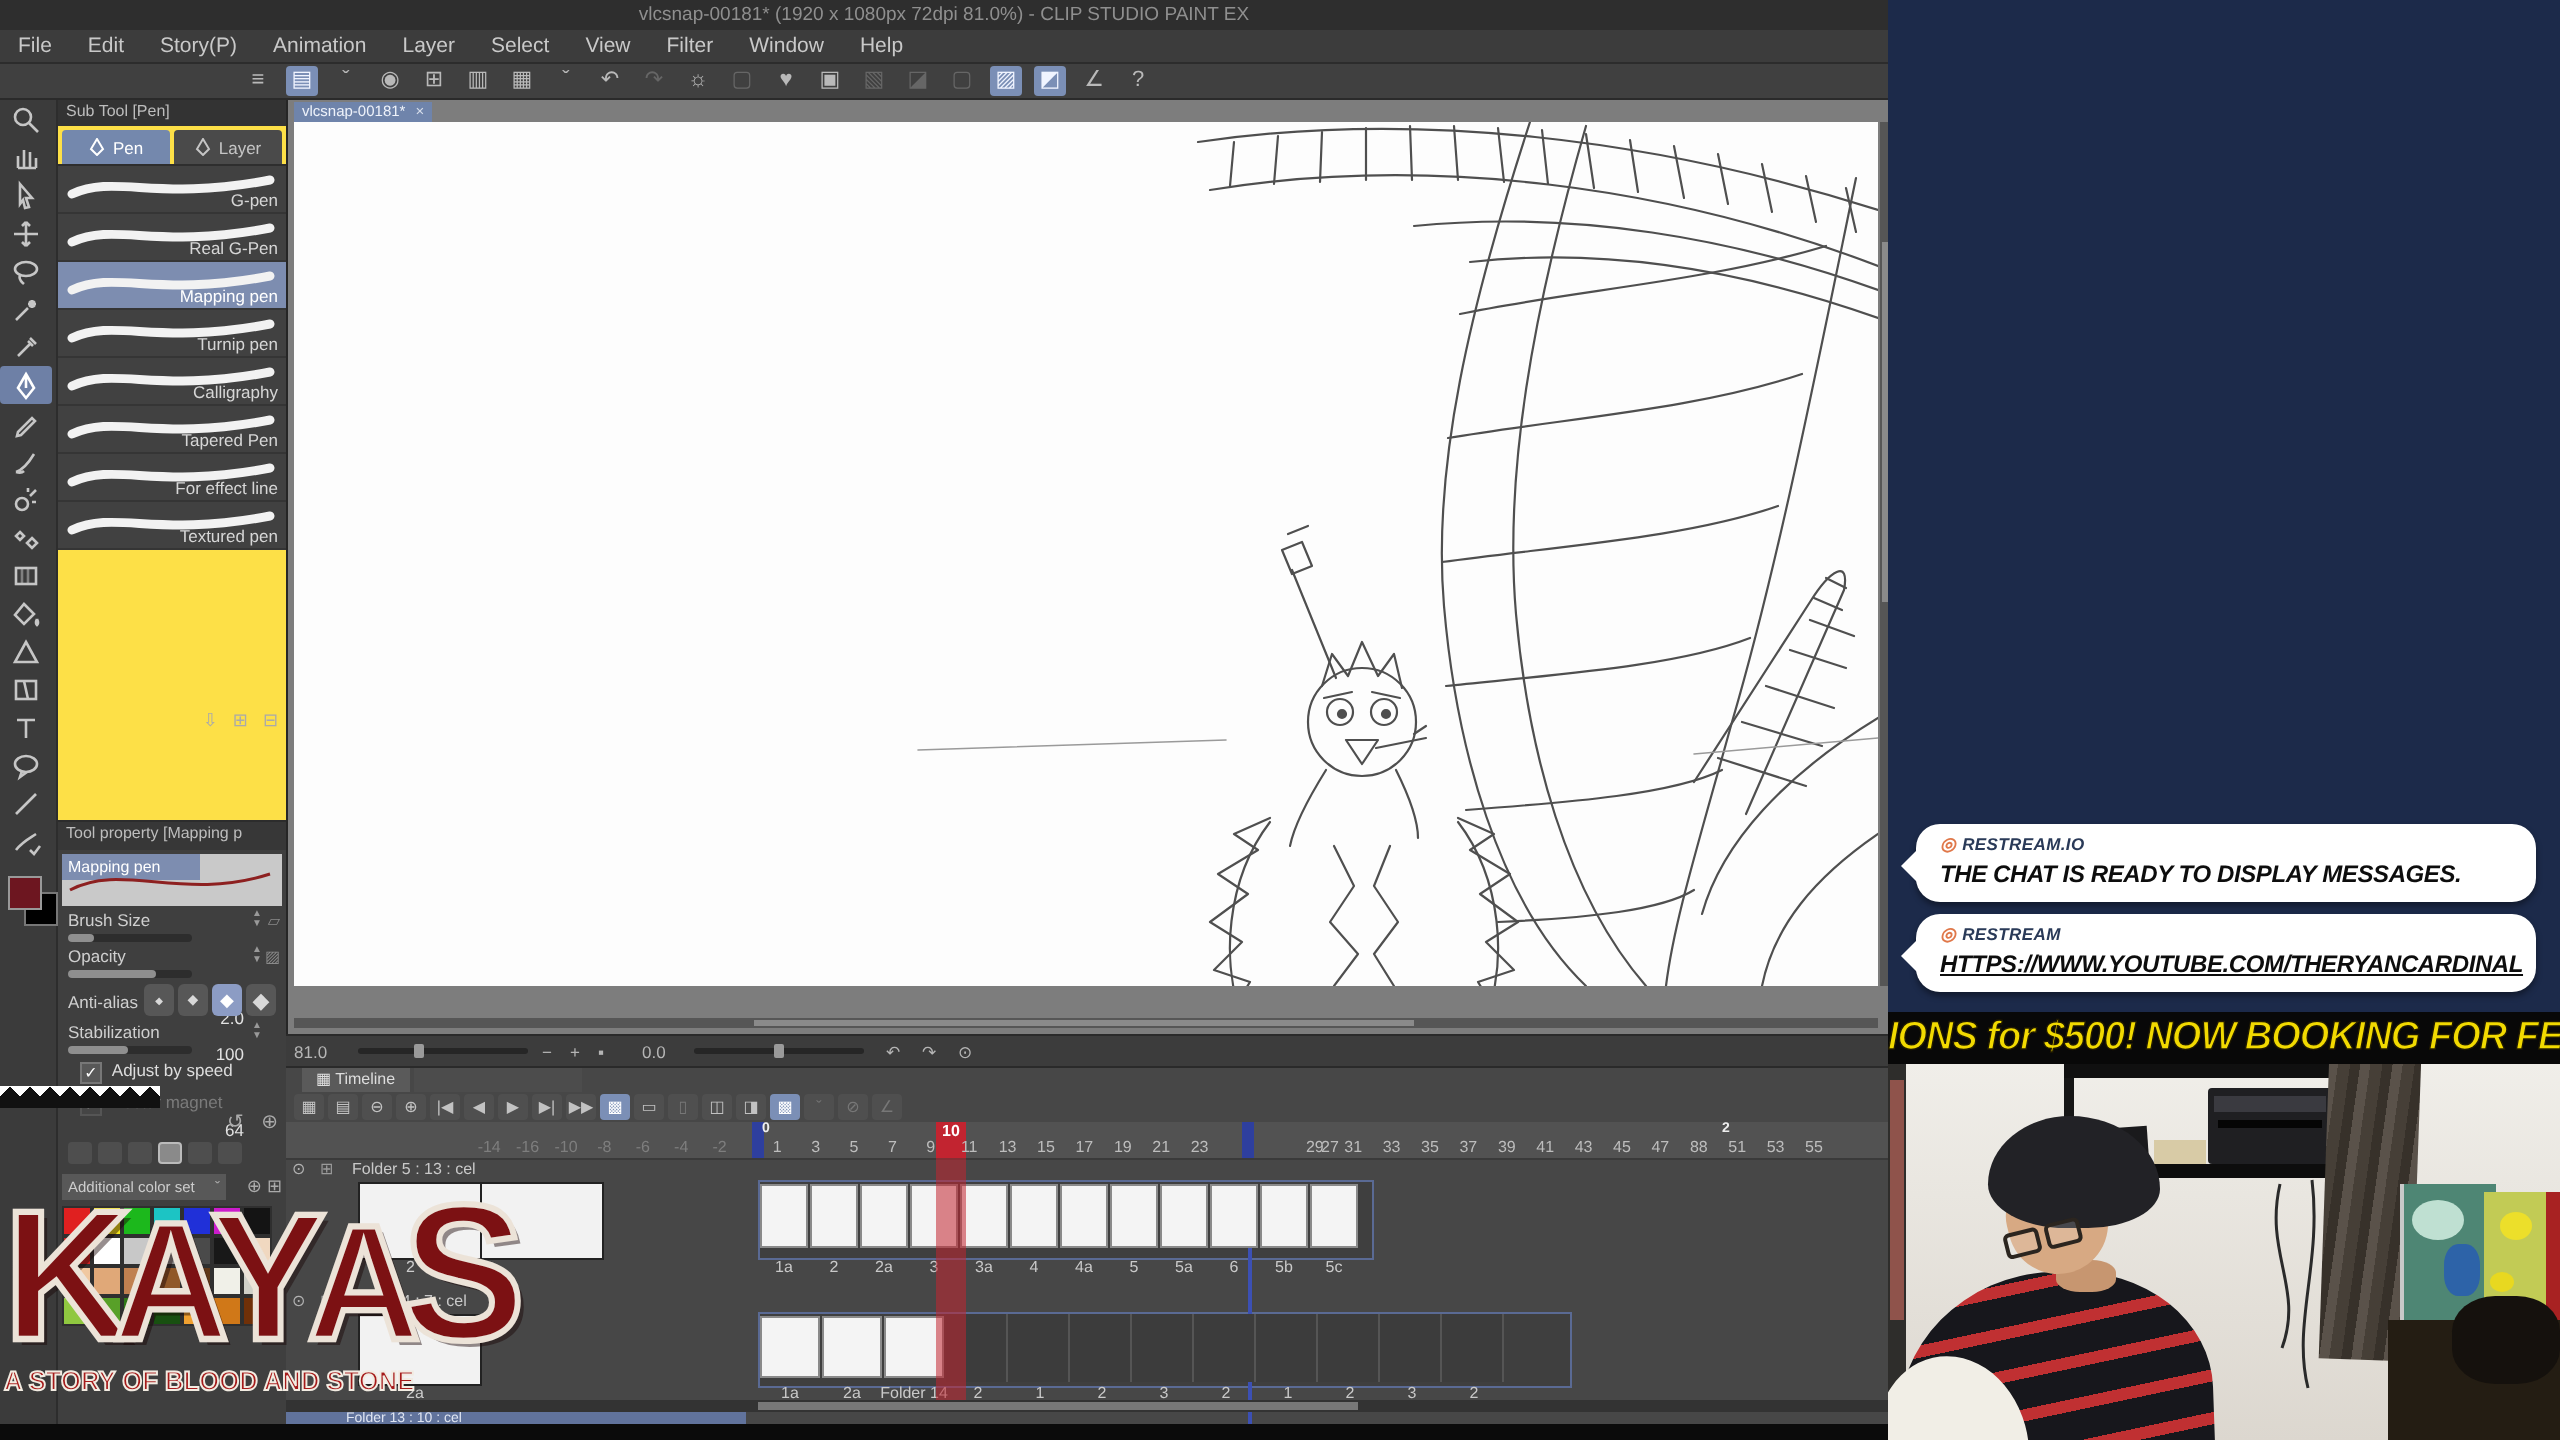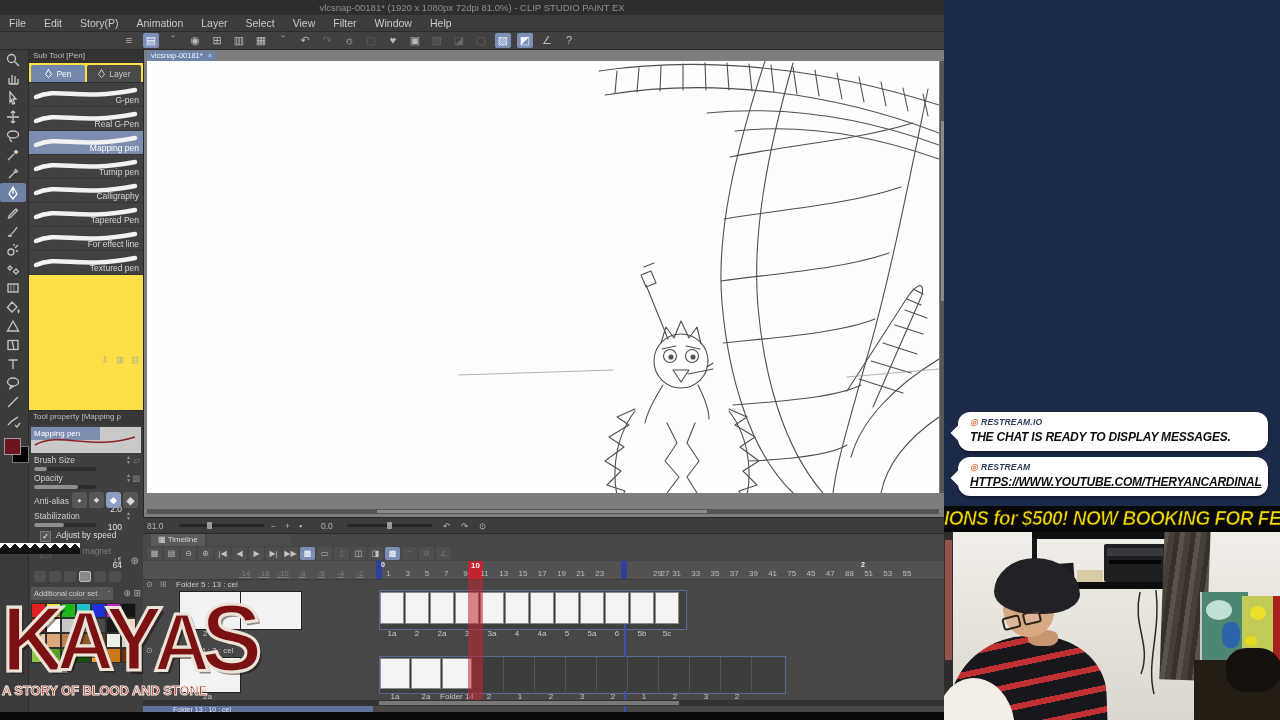--- a/index.html
+++ b/index.html
@@ -91,21 +91,21 @@
   .tl-tab{background:#5a5a5a;color:#ddd;font-size:8px;line-height:12px;padding:0 7px;}
   .tl-tab.dim{background:#4c4c4c;width:70px;}
   #tl-toolbar{position:absolute;left:4px;top:13px;height:14px;display:flex;gap:2px;}
   .tli{min-width:13px;height:13px;background:#4f4f4f;color:#c2c2c2;font-size:8px;line-height:13px;text-align:center;border-radius:2px;padding:0 1px;}
   .tli.on{background:#7b8fb6;color:#fff;}
   .tli.dim{color:#777;}
   #tl-select{position:absolute;left:12px;top:29px;width:140px;height:15px;background:#5e5e5e;border:1px solid #757575;color:#ddd;font-size:9px;line-height:14px;padding:0 6px;box-sizing:border-box;}
   #tl-select .chev{float:right;color:#bbb;}
   #tl-ruler{position:absolute;left:0;top:27px;width:801px;height:18px;background:#525252;border-bottom:1px solid #3a3a3a;}
   #tl-ruler .tick{position:absolute;bottom:1px;transform:translateX(-50%);font-size:8px;color:#bdbdbd;}
-  #tl-ruler .tick.neg{color:#7e7e7e;text-decoration:underline;}
+  #tl-ruler .tick.neg{color:#7e7e7e;}
   #tl-ruler .tick.sec{top:0;bottom:auto;color:#eee;font-size:7px;font-weight:bold;}
   .mk{position:absolute;top:0;height:18px;}
   #mk-start{left:233px;width:6px;background:#2e3f9e;}
   #mk-end{left:478px;width:6px;background:#2e3f9e;}
   #mk-cur{left:325px;width:15px;background:#c22430;color:#fff;font-size:8px;font-weight:bold;text-align:center;line-height:10px;}
   #tl-body{position:absolute;left:0;top:45px;width:801px;height:134px;}
   .trk-head{position:absolute;left:0;height:11px;color:#c9c9c9;font-size:8px;line-height:11px;}
   .trk-head .eye{position:absolute;left:3px;color:#b0b0b0;}
   .trk-head .fold{position:absolute;left:17px;color:#9a9a9a;}
   .trk-name{position:absolute;left:33px;white-space:nowrap;}
@@ -669,21 +669,21 @@
           <span class="tick" style="left: 437.6px;">21</span>
           <span class="tick" style="left: 456.8px;">23</span>
           <span class="tick" style="left: 522px;">27</span>
           <span class="tick" style="left: 514.4px;">29</span>
           <span class="tick" style="left: 533.6px;">31</span>
           <span class="tick" style="left: 552.8px;">33</span>
           <span class="tick" style="left: 572px;">35</span>
           <span class="tick" style="left: 591.2px;">37</span>
           <span class="tick" style="left: 610.4px;">39</span>
           <span class="tick" style="left: 629.6px;">41</span>
-          <span class="tick" style="left: 648.8px;">75</span>
+          <span class="tick" style="left: 648.8px;">43</span>
           <span class="tick" style="left: 668px;">45</span>
           <span class="tick" style="left: 687.2px;">47</span>
           <span class="tick" style="left: 706.4px;">88</span>
           <span class="tick" style="left: 725.6px;">51</span>
           <span class="tick" style="left: 744.8px;">53</span>
           <span class="tick" style="left: 764px;">55</span>
           <span class="tick sec" style="left: 240px;">0</span>
           <span class="tick sec" style="left: 720px;">2</span>
         </div>
       <div id="tl-body">

